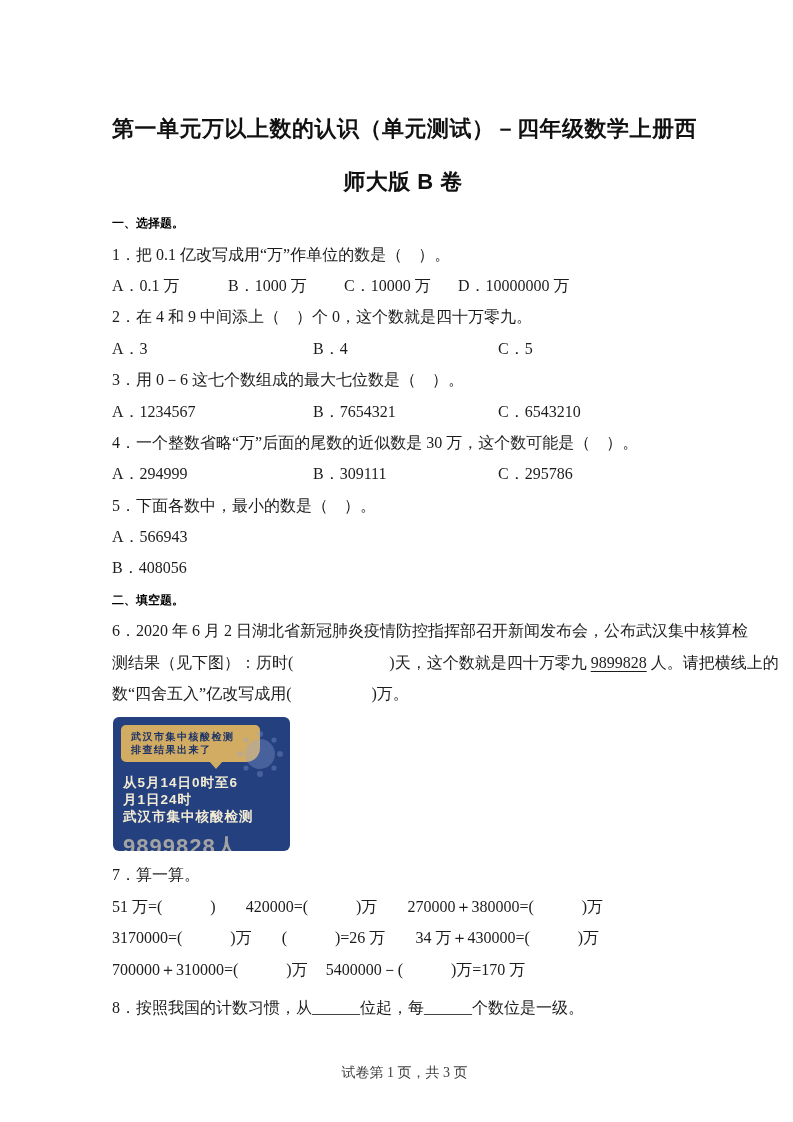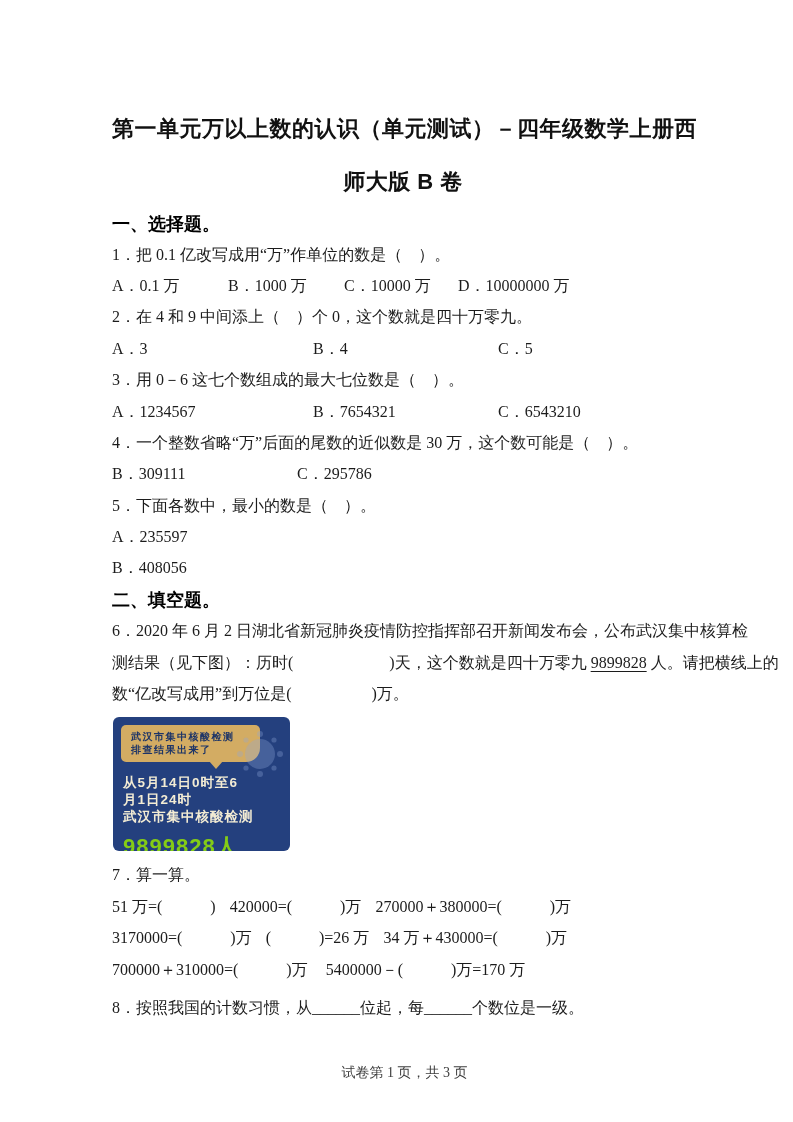--- a/index.html
+++ b/index.html
@@ -24,29 +24,29 @@
     color:#111;
   }
   .title-line { line-height:53px; white-space:nowrap; letter-spacing:0.5px; }
   .line {
     height:31.4px;
     display:flex; align-items:center;
     font-size:16px; white-space:pre;
   }
   .heading {
     font-family:"Liberation Sans","DejaVu Sans",sans-serif;
-    font-weight:bold; font-size:18px; color:#000;
+    font-weight:bold; font-size:12px; color:#000;
   }
   .opt { flex:none; }
   .c116 { width:116px; }
   .c114 { width:114px; }
   .c201 { width:201px; }
   .c185 { width:185px; }
   .uline { text-decoration:underline; text-underline-offset:3px; }
-  .calc-row1, .calc-row2 { gap:14px; }
+  .calc-row1, .calc-row2 { gap:30px; }
   .calc-row3 { gap:18px; }
   .q8 { margin-top:7px; }
 
   
   .figure {
     position:relative;
     margin:7px 0 9px 1px;
     width:177px; height:134px;
     background:#24407e;
     border-radius:6px;
@@ -71,21 +71,21 @@
     border-top:8px solid #d3ac63;
   }
   .fig-virus { position:absolute; right:2px; top:8px; opacity:0.32; }
   .fig-body { position:absolute; left:10px; top:57px; }
   .fig-line {
     color:#f3ecd4; font-weight:bold;
     font-size:13.5px; line-height:17px; letter-spacing:1px;
   }
   .fig-number {
     margin-top:10px;
-    color:#84cc16; font-weight:bold;
+    color:#a3a3a3; font-weight:bold;
     font-size:22px; line-height:24px; letter-spacing:1px;
   }
 
   .footer {
     position:absolute; left:0; top:1064px; width:793px;
     text-align:center;
     font-size:14px; color:#3c3c3c;padding-left:16px;
   }
 </style>
 </head>
@@ -118,35 +118,36 @@
 
     <div class="line">3．用 0－6 这七个数组成的最大七位数是（　）。</div>
     <div class="line">
       <span class="opt c201">A．1234567</span>
       <span class="opt c185">B．7654321</span>
       <span class="opt">C．6543210</span>
     </div>
 
     <div class="line">4．一个整数省略“万”后面的尾数的近似数是 30 万，这个数可能是（　）。</div>
     <div class="line">
+      <span class="opt c201">A．294999</span>
       <span class="opt c185">B．309111</span>
       <span class="opt">C．295786</span>
     </div>
 
     <div class="line">5．下面各数中，最小的数是（　）。</div>
-    <div class="line">A．235597</div>
+    <div class="line">A．566943</div>
     <div class="line">B．408056</div>
 
     <div class="line heading">二、填空题。</div>
 
     <div class="line">6．2020 年 6 月 2 日湖北省新冠肺炎疫情防控指挥部召开新闻发布会，公布武汉集中核算检</div>
     <div class="line">
       <span>测结果（见下图）：历时(　　　　　　)天，这个数就是四十万零九 </span><span class="uline">9899828</span><span> 人。请把横线上的</span>
     </div>
-    <div class="line">数“亿改写成用”到万位是(　　　　　)万。</div>
+    <div class="line">数“四舍五入”亿改写成用(　　　　　)万。</div>
 
     <div class="figure">
       <div class="fig-banner">
         <div>武汉市集中核酸检测</div>
         <div>排查结果出来了</div>
       </div>
       <div class="fig-notch"></div>
       <svg class="fig-virus" width="58" height="58" viewBox="0 0 58 58">
         <g fill="#8fa7d9">
           <circle cx="30" cy="29" r="15"></circle>

